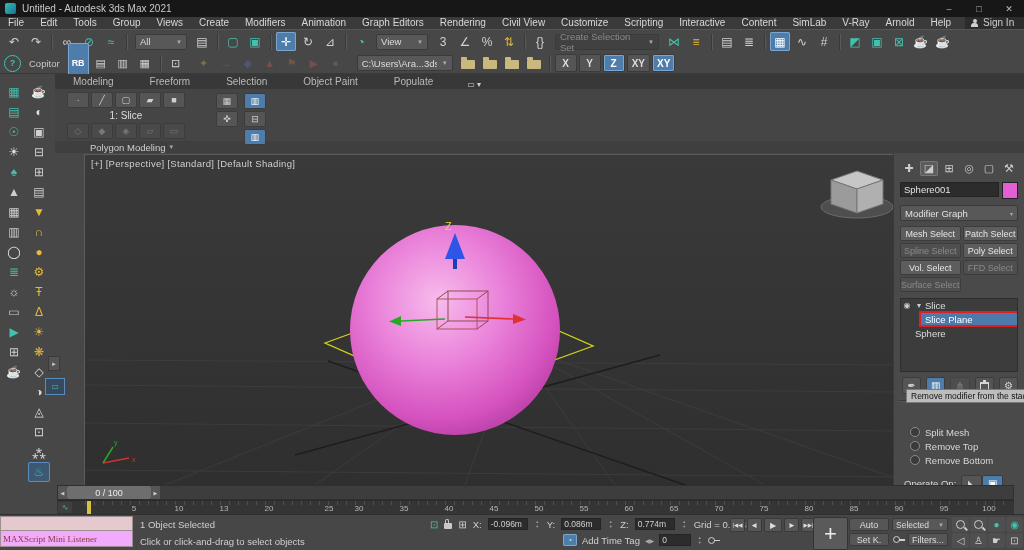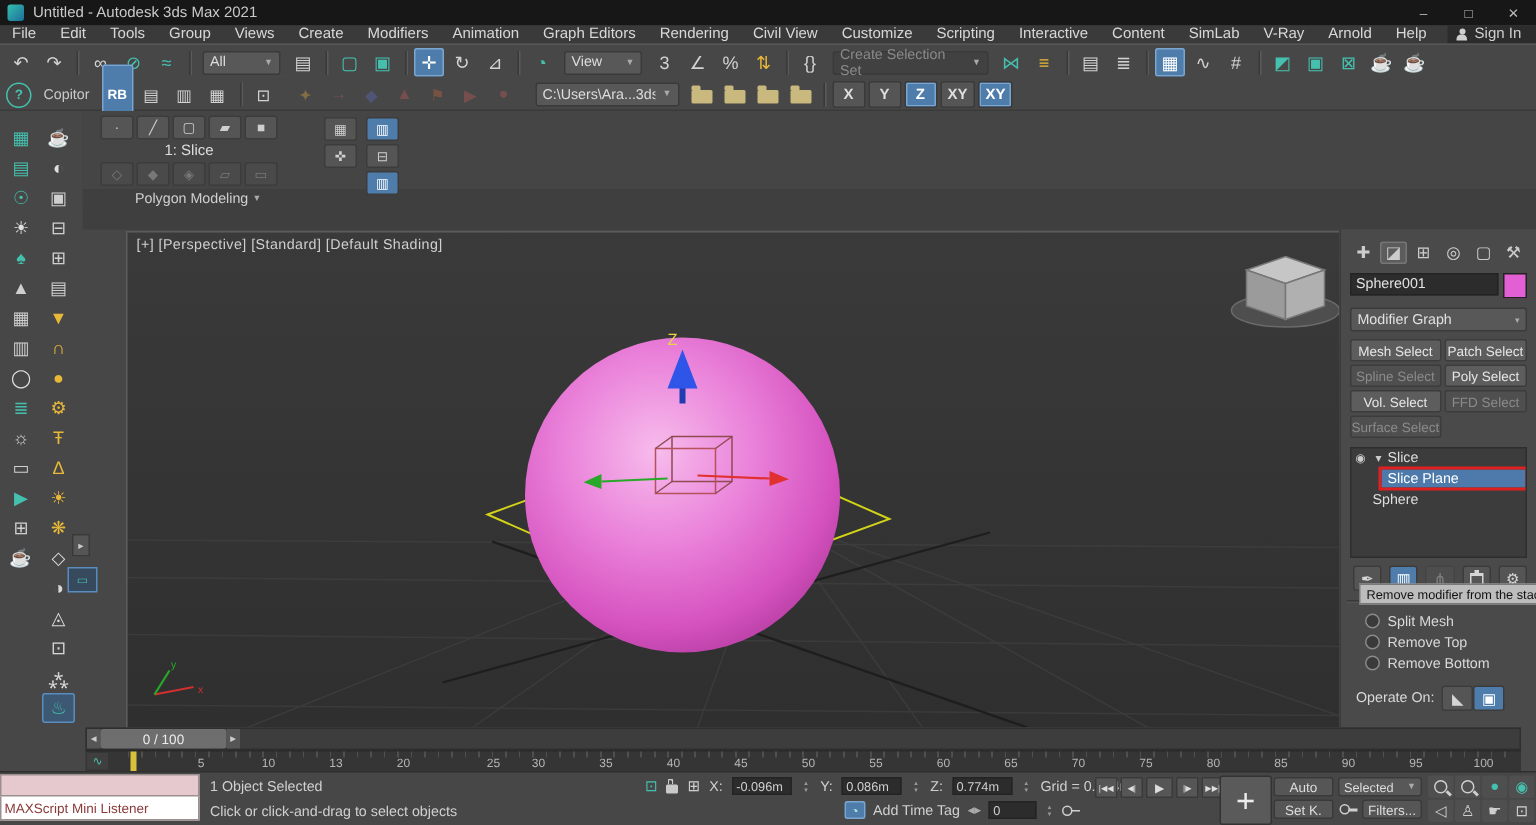--- a/index.html
+++ b/index.html
@@ -93,21 +93,21 @@
   .ts-handle{width:84px;height:13px;background:#6e6e6e;border-radius:2px;font-size:9px;display:flex;align-items:center;justify-content:center;color:#ececec;flex:none;}
   .trackbar{position:absolute;left:57px;top:500px;width:957px;height:14px;background:#353535;border-top:1px solid #2a2a2a;box-sizing:border-box;}
   .trackbar::before{content:"";position:absolute;left:28px;right:4px;top:0;height:4px;background:repeating-linear-gradient(90deg,#4f4f4f 0 1px,transparent 1px 9px);}
   .tick-num{position:absolute;top:3px;transform:translateX(-50%);font-size:8px;color:#b5b5b5;}
   .frame-marker{position:absolute;left:30px;top:0;width:4px;height:13px;background:#d8c23a;}
   .mcurve{position:absolute;left:1px;top:1px;width:14px;height:11px;background:#3f3f3f;color:#45c0ae;font-size:8px;display:flex;align-items:center;justify-content:center;}
   
   .statusbar{position:absolute;left:0;top:514px;width:1024px;height:36px;background:#474747;border-top:1px solid #2f2f2f;box-sizing:border-box;font-size:9.5px;}
   .listener{position:absolute;left:0;top:1px;width:133px;}
   .macro{height:15px;background:#e6c9ce;border:1px solid #9c8f90;box-sizing:border-box;}
-  .mini{height:16px;background:#ffffff;color:#8b3a3a;font-family:Liberation Sans, sans-serif;font-size:9px;display:flex;align-items:center;padding:0 2px;border:1px solid #9c8f90;border-top:none;box-sizing:border-box;}
+  .mini{height:16px;background:#f0abfc;color:#8b3a3a;font-family:Liberation Serif, serif;font-size:9px;display:flex;align-items:center;padding:0 2px;border:1px solid #9c8f90;border-top:none;box-sizing:border-box;}
   .sb-abs{position:absolute;white-space:nowrap;color:#d0d0d0;}
   .cfield{width:40px;height:12px;background:#2c2c2c;border:1px solid #242424;font-size:8.5px;display:flex;align-items:center;padding:0 2px;color:#cfcfcf;box-sizing:border-box;}
   .spin{width:7px;height:12px;display:flex;flex-direction:column;align-items:center;justify-content:center;color:#999;font-size:4px;line-height:5px;}
   .spin::before{content:"▲";}
   .spin::after{content:"▼";}
   .tpbtn{min-width:11px;padding:0 1px;height:12px;background:#565656;border:1px solid #3a3a3a;font-size:5.5px;display:flex;align-items:center;justify-content:center;border-radius:1px;color:#dddddd;margin-left:2px;}
   .tpbtn.wide{min-width:14px;font-size:8px;}
   .hlicon{width:14px;height:12px;background:#4f7dab;box-shadow:inset 0 0 0 1px #7aa6cf;border-radius:2px;display:flex;align-items:center;justify-content:center;color:#bfe8e0;font-size:8px;}
   .bigplus{position:absolute;left:813px;top:2px;width:33px;height:31px;background:#5a5a5a;border:1px solid #333;border-radius:2px;display:flex;align-items:center;justify-content:center;font-size:22px;color:#ececec;}
   .keybtn{position:absolute;width:40px;height:13px;background:#565656;border:1px solid #3a3a3a;border-radius:2px;font-size:9px;display:flex;align-items:center;justify-content:center;color:#dddddd;box-sizing:border-box;}
@@ -355,20 +355,28 @@
     <span class="flx">
         <div class="axbtn">X</div>
         <div class="axbtn">Y</div>
         <div class="axbtn hl">Z</div>
         <div class="axbtn">XY</div>
         <div class="axbtn hl">XY</div>
       </span>
   </div>
 
   <div class="ribbon">
+    <div class="ribbon-tabs">
+      <span class="rtab">Modeling</span>
+        <span class="rtab">Freeform</span>
+        <span class="rtab">Selection</span>
+        <span class="rtab">Object Paint</span>
+        <span class="rtab">Populate</span>
+      <span class="ribbon-collapse">▭ ▾</span>
+    </div>
     <div class="ribbon-body">
       <div class="rgroup1">
         <div class="rrow">
             <div class="rbtn">
               <span>∙</span>
             </div>
             <div class="rbtn">
               <span>╱</span>
             </div>
             <div class="rbtn">
@@ -674,21 +682,21 @@
           <span>⋔</span>
         </div>
         <div class="sbtn">
           <span class="icon-trash"></span>
         </div>
         <div class="sbtn">
           <span>⚙</span>
         </div>
     </div>
     <div class="cp-div"></div>
-    <div style="margin-top:6px;">
+    <div style="margin-top:24px;">
       <div class="radio-row">
           <span class="radio"></span>
           <span>Split Mesh</span>
         </div>
         <div class="radio-row">
           <span class="radio"></span>
           <span>Remove Top</span>
         </div>
         <div class="radio-row">
           <span class="radio"></span>

